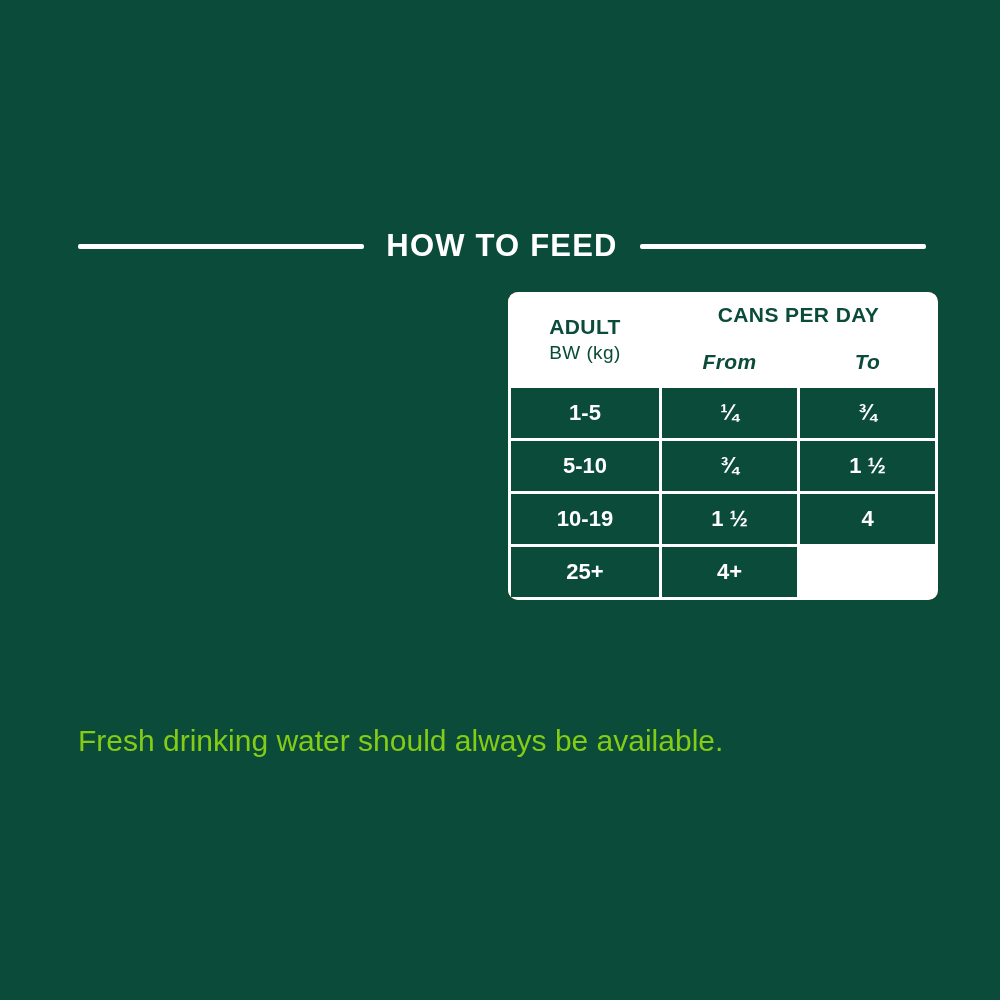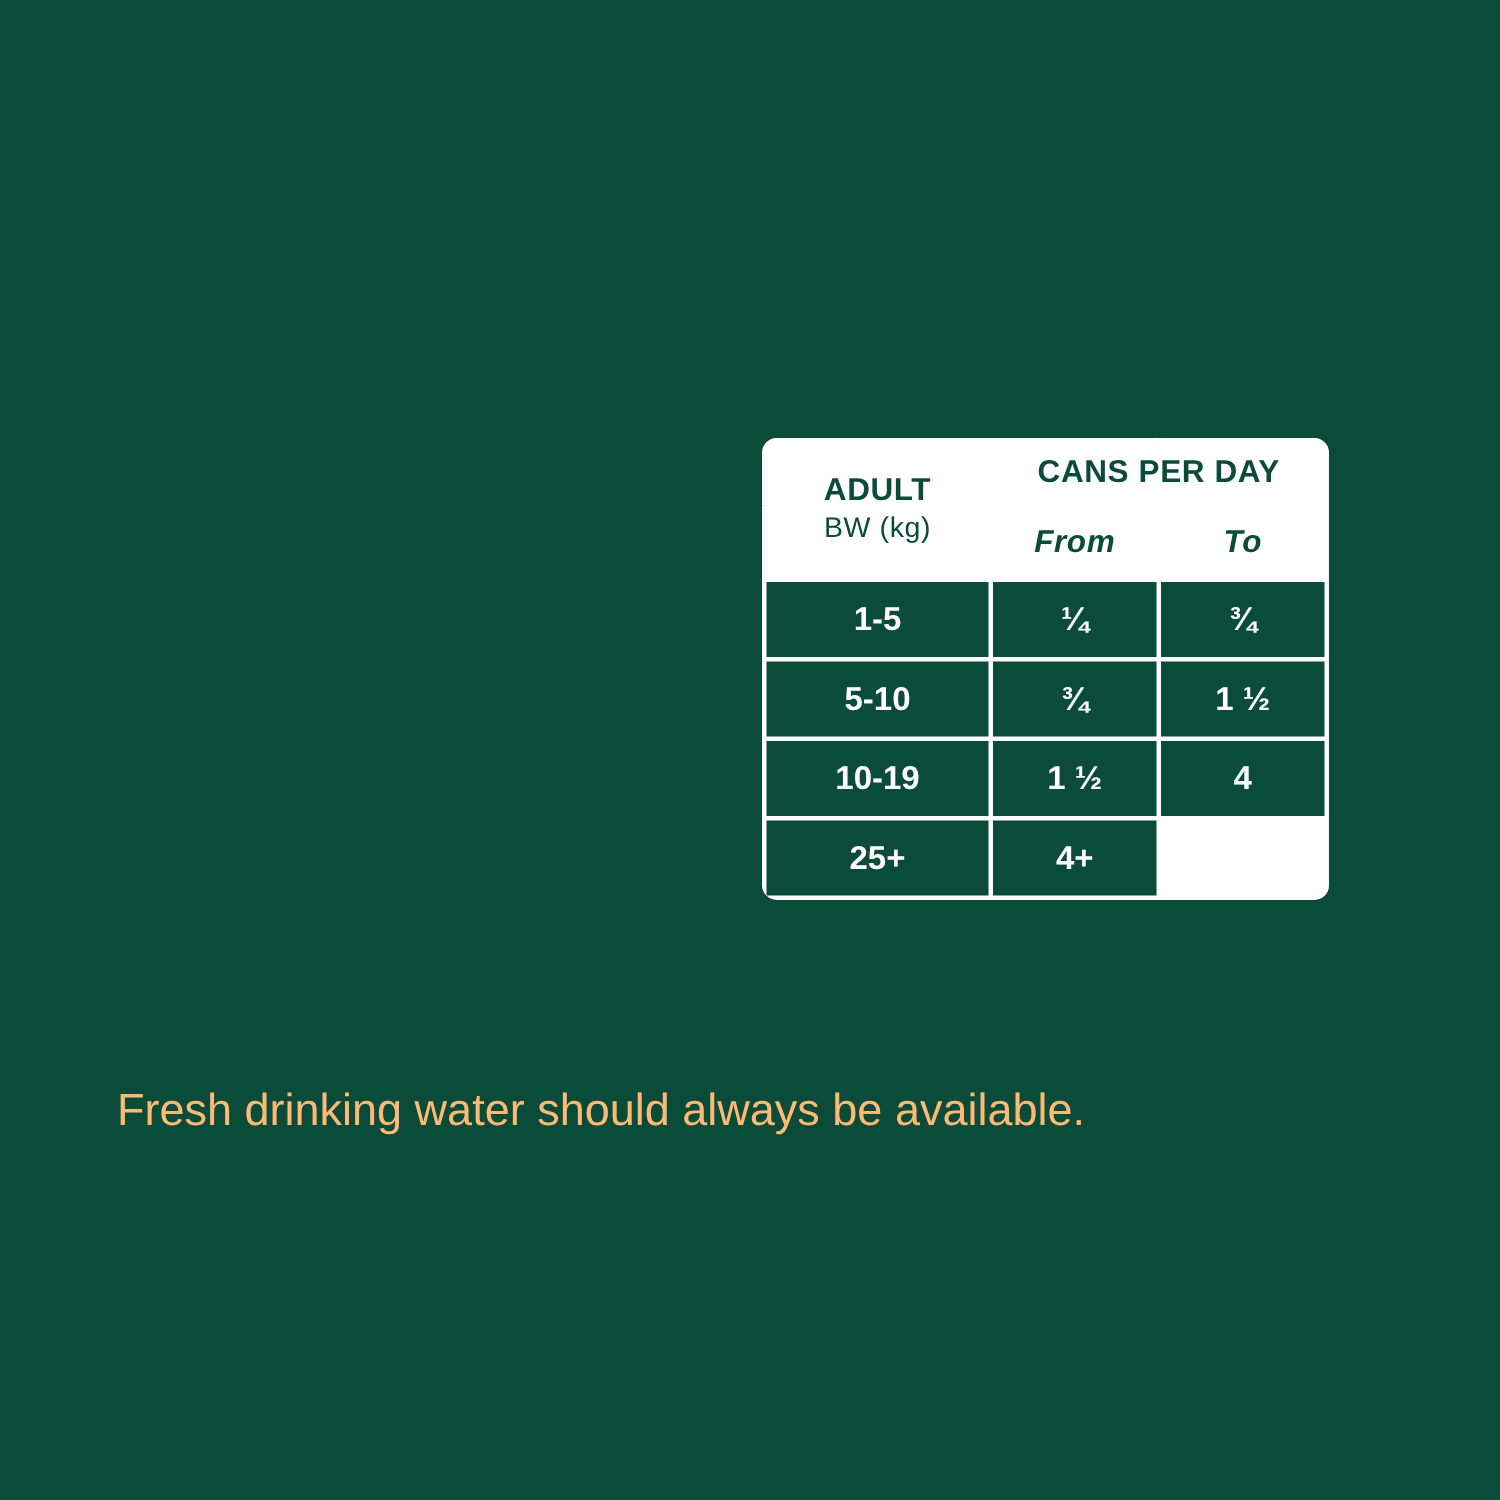--- a/index.html
+++ b/index.html
@@ -70,21 +70,21 @@
   }
   .table-caption {
     color: #ffffff;
     font-size: 26px;
     font-weight: 500;
     margin: 0 0 16px 2px;
     white-space: nowrap;
   }
 
   .feed-table {
-    width: 378px;
+    width: 430px;
     border-collapse: collapse;
     background: #f97316;
     border-radius: 10px;
     overflow: hidden;
     table-layout: fixed;
   }
   .feed-table td, .feed-table th {
     border: 3px solid #ffffff;
     text-align: center;
     padding: 0;
@@ -128,31 +128,36 @@
   .feed-table tbody td.empty {
     background: #ffffff;
   }
 
   
   .bottom-line {
     position: absolute;
     left: 78px;
     top: 720px;
     width: 860px;
-    color: #fdba74;
+    color: #84cc16;
     font-size: 30px;
     font-weight: 500;
     line-height: 41px;
   }
 </style>
 </head>
 <body>
 
 <div class="page">
 
+  <div class="heading-row">
+    <div class="rule"></div>
+    <div class="heading-title">HOW TO FEED</div>
+    <div class="rule"></div>
+  </div>
 
   <div class="left-col">
   </div>
 
   <div class="right-col">
 
     <table class="feed-table">
       <thead>
         <tr>
           <th class="head-adult" rowspan="2">

